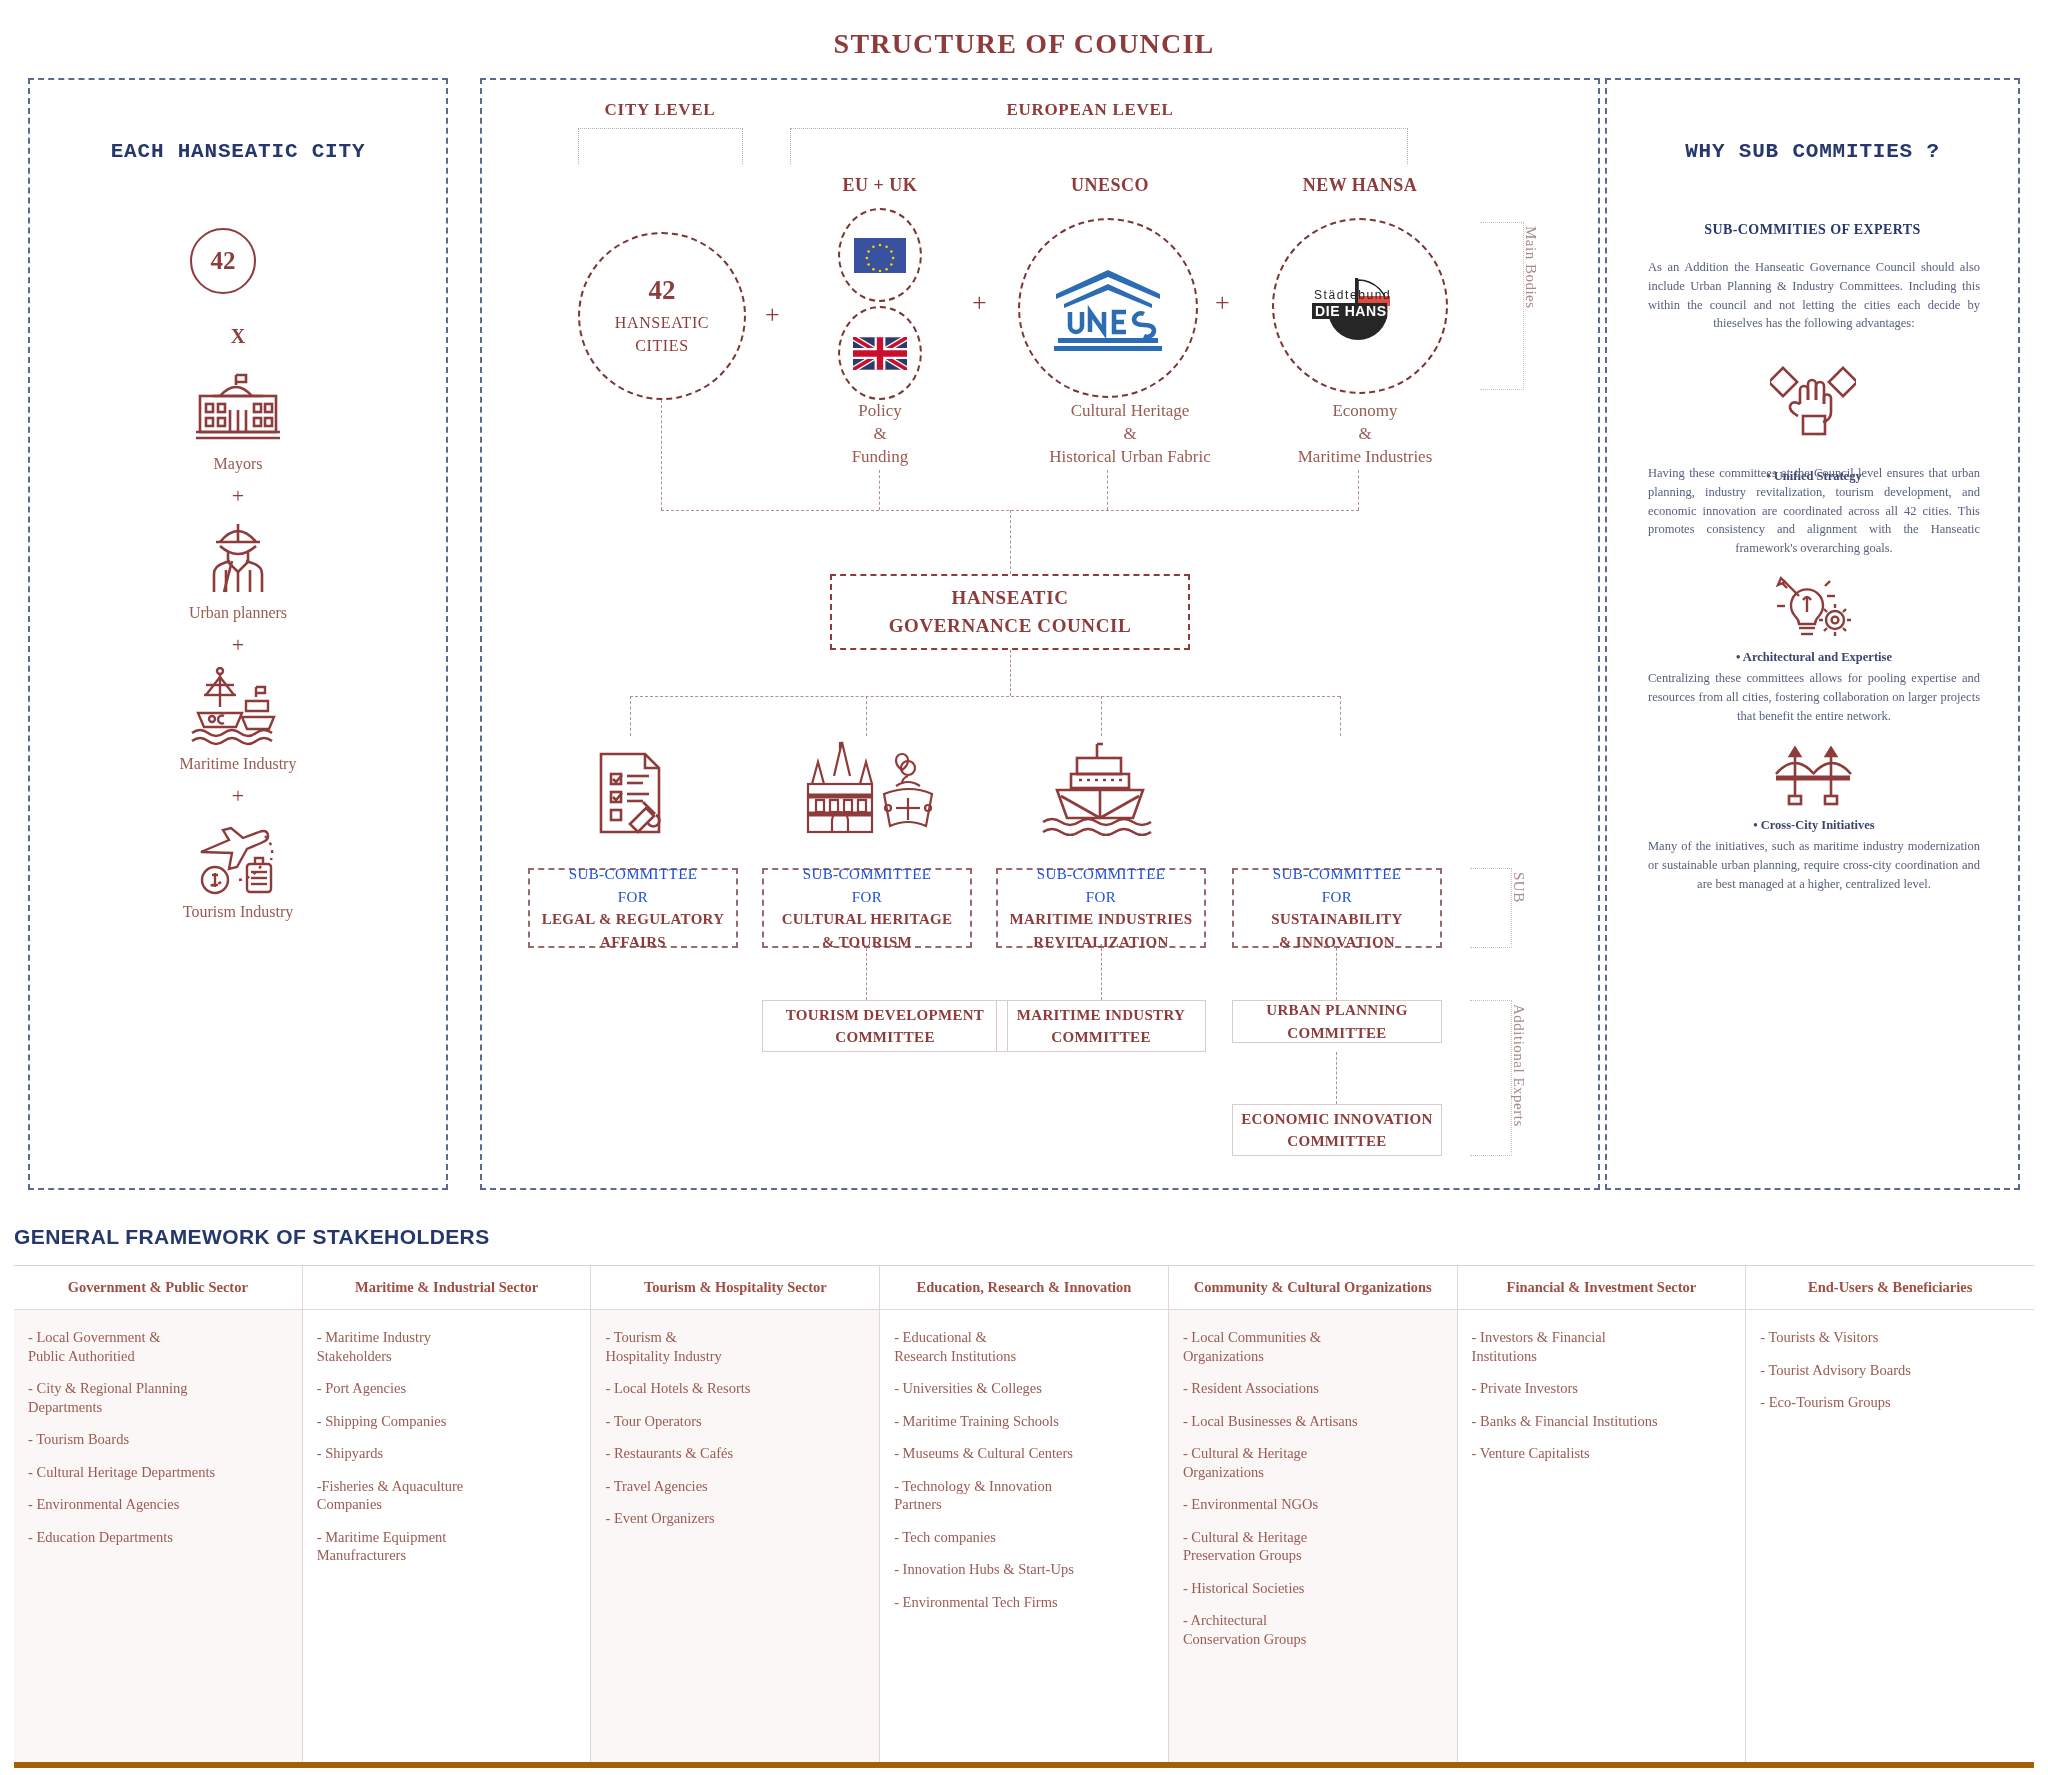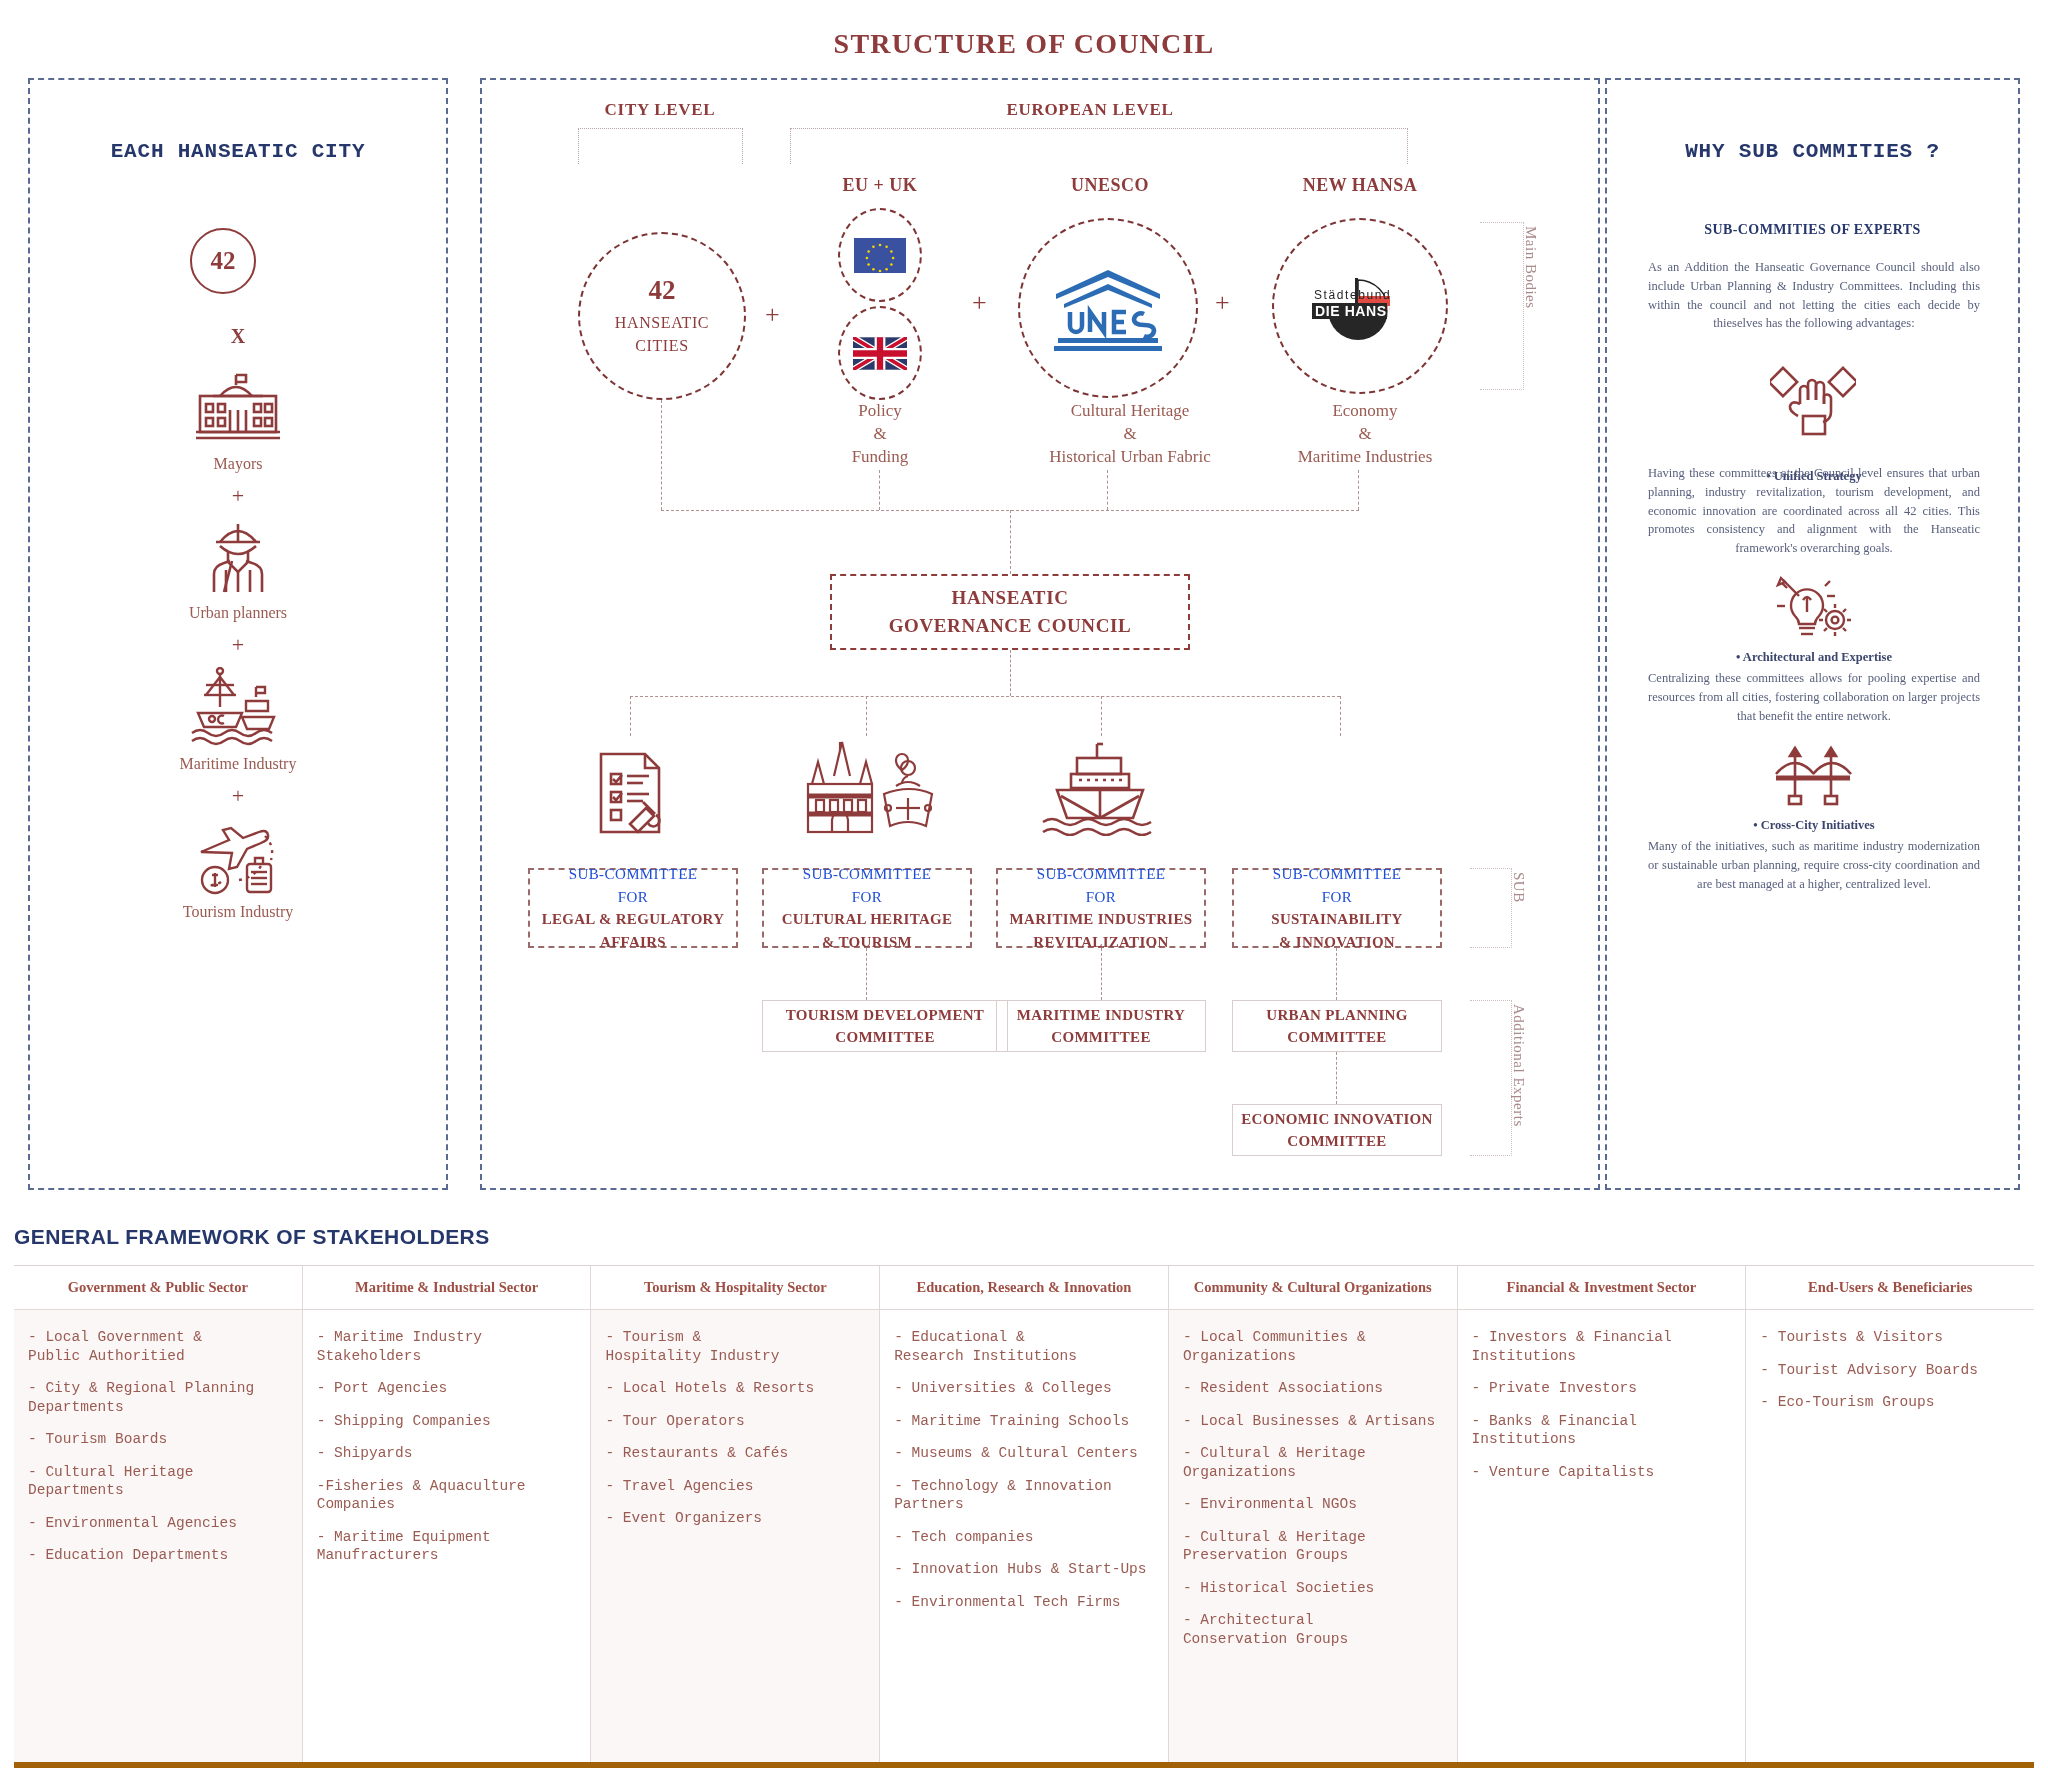--- a/index.html
+++ b/index.html
@@ -171,21 +171,21 @@
     height:44px;display:flex;align-items:center;justify-content:center;
     text-align:center;font-weight:bold;font-size:14.5px;color:#9e4f44;
     border-bottom:1px solid #e2d7d7;padding:0 6px;box-sizing:border-box;
     font-family:"Liberation Serif",serif;
   }
   .stake-body{
     flex:1;padding:18px 14px 10px 14px;box-sizing:border-box;
   }
   .stake-item{
     font-size:14.5px;line-height:1.28;color:#9a5b52;margin-bottom:14px;
-    font-family:Liberation Mono, monospace;white-space:pre-line;
+    font-family:Liberation Serif, serif;white-space:pre-line;
   }
 
   svg{display:block;}
 </style>
 </head>
 <body>
 
 <div id="main-title">STRUCTURE OF  COUNCIL</div>
 
 <div class="panel" id="panel-left"></div>
@@ -484,21 +484,21 @@
 <div class="dl-v-thin" style="left:1336px;top:1052px;height:52px;"></div>
 
 <div class="addcom-box" style="left:762px;top:1000px;width:246px;height:52px;white-space:pre-line;">
   <span>TOURISM DEVELOPMENT
 COMMITTEE</span>
 </div>
 <div class="addcom-box" style="left:996px;top:1000px;width:210px;height:52px;white-space:pre-line;">
   <span>MARITIME INDUSTRY
 COMMITTEE</span>
 </div>
-<div class="addcom-box" style="left:1232px;top:1000px;width:210px;height:52px;white-space:pre-line;">
+<div class="addcom-box" style="left:1232px;top:1000px;width:210px;height:43px;white-space:pre-line;">
   <span>URBAN PLANNING
 COMMITTEE</span>
 </div>
 <div class="addcom-box" style="left:1232px;top:1104px;width:210px;height:52px;white-space:pre-line;">
   <span>ECONOMIC INNOVATION
 COMMITTEE</span>
 </div>
 
 <div class="side-bracket" style="left:1470px;top:1000px;width:42px;height:156px;"></div>
 <div class="side-note" style="left:1510px;top:1004px;height:150px;">Additional Experts</div>

